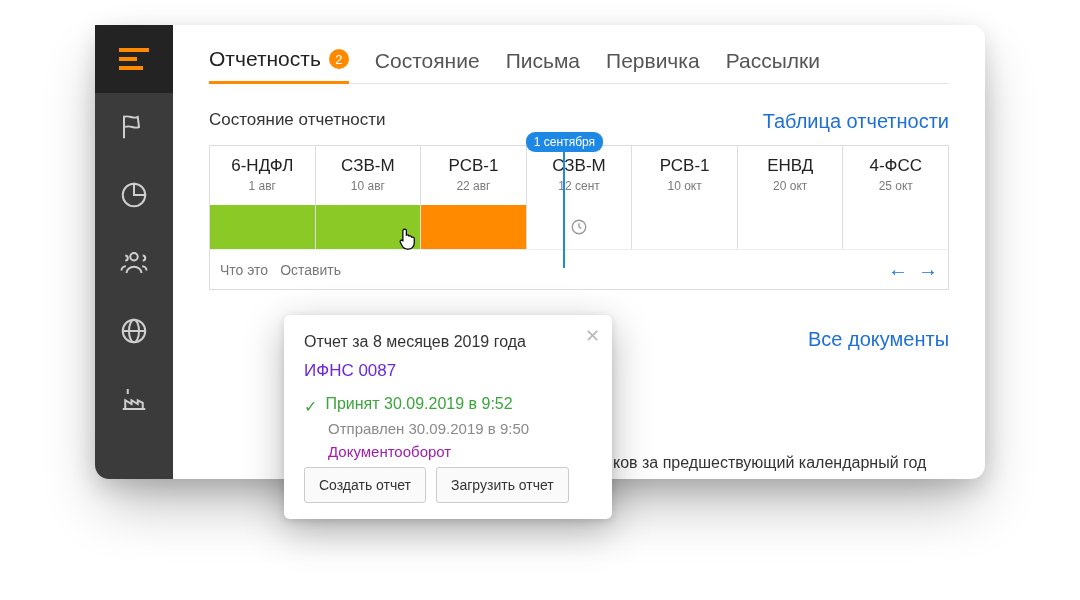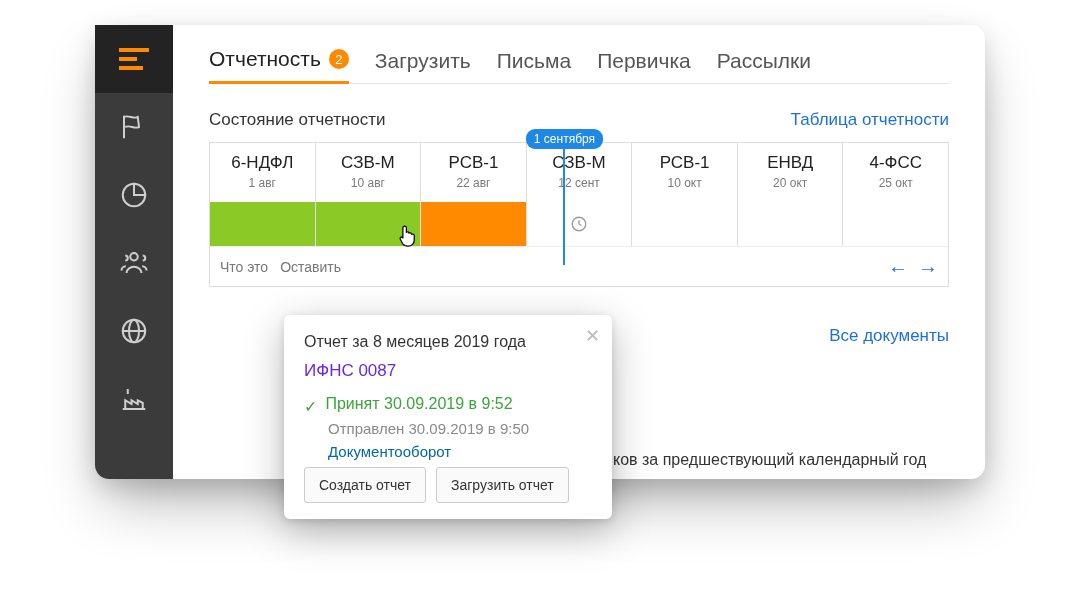--- a/index.html
+++ b/index.html
@@ -18,21 +18,21 @@
 
   
   .main { position:absolute; left:78px; top:0; right:0; bottom:0; padding:22px 36px 0 36px; }
   .tabs { display:flex; gap:26px; align-items:center; font-size:21px; color:#555; }
   .tab { display:flex; align-items:center; gap:8px; padding-bottom:10px; cursor:pointer; }
   .tab.active { color:#222; border-bottom:3px solid #ff8a00; }
   .badge { background:#ff8a00; color:#fff; font-size:13px; width:20px; height:20px; border-radius:50%; display:flex; align-items:center; justify-content:center; }
   .tabline { height:1px; background:#e5e5e5; margin-top:-1px; }
 
   .section-head { display:flex; justify-content:space-between; align-items:flex-start; margin-top:26px; font-size:17px; color:#333; }
-  .link { color:#1e6fd6; font-size:17px; cursor:pointer; }
+  .link { color:#1e6fd6; font-size:20px; cursor:pointer; }
 
   
   .timeline { position:relative; margin-top:12px; border:1px solid #ddd; }
   .tl-row { display:flex; }
   .tl-cell { flex:1; border-left:1px solid #ddd; text-align:center; }
   .tl-cell:first-child { border-left:none; }
   .tl-head { padding:10px 4px 12px; }
   .tl-title { font-size:17px; color:#222; font-weight:500;}
   .tl-date { font-size:12px; color:#7a7a7a; margin-top:3px;}
   .tl-body { height:44px; display:flex; align-items:center; justify-content:center;}
@@ -56,21 +56,21 @@
 
   
   .popup { position:absolute; left:284px; top:315px; width:328px; background:#fff; border-radius:6px; box-shadow:0 12px 40px rgba(0,0,0,.28), 0 2px 8px rgba(0,0,0,.12); padding:18px 20px 16px; }
   .popup-close { position:absolute; right:12px; top:10px; color:#bbb; font-size:18px; cursor:pointer;}
   .popup h4 { font-size:16px; font-weight:400; color:#333;}
   .popup .sub { font-size:17px; color:#6d28d9; margin-top:10px; font-weight:400;}
   .status-row { display:flex; align-items:flex-start; gap:8px; margin-top:14px;}
   .check { color:#3aa53a; font-size:16px; margin-top:2px;}
   .status-accepted { color:#3aa53a; font-size:16px;}
   .status-sent { color:#8a8a8a; font-size:15px; margin-left:24px; margin-top:4px;}
-  .doc-link { color:#0369a1; font-size:15px; margin-left:24px; margin-top:6px; display:inline-block; cursor:pointer;text-align:right;}
+  .doc-link { color:#a21caf; font-size:15px; margin-left:24px; margin-top:6px; display:inline-block; cursor:pointer;text-align:right;}
   .popup-actions { display:flex; gap:10px; margin-top:6px;}
   .btn { border:1px solid #ccc; background:#fafafa; color:#333; font-size:14px; padding:9px 14px; border-radius:3px; cursor:pointer;}
   .truncate-hint{ color:#1e6fd6;}
 </style>
 </head>
 <body>
 
 <div class="stage">
   <div class="card">
 
@@ -114,21 +114,21 @@
     </div>
 
     <div class="main">
 
       <div class="tabs">
         <div class="tab active">
           <span>Отчетность</span>
           <span class="badge">2</span>
         </div>
         <div class="tab">
-            <span>Загрузить</span>
+            <span>Состояние</span>
           </div>
         <div class="tab">
             <span>Письма</span>
           </div>
         <div class="tab">
             <span>Первичка</span>
           </div>
         <div class="tab">
             <span>Рассылки</span>
           </div>

